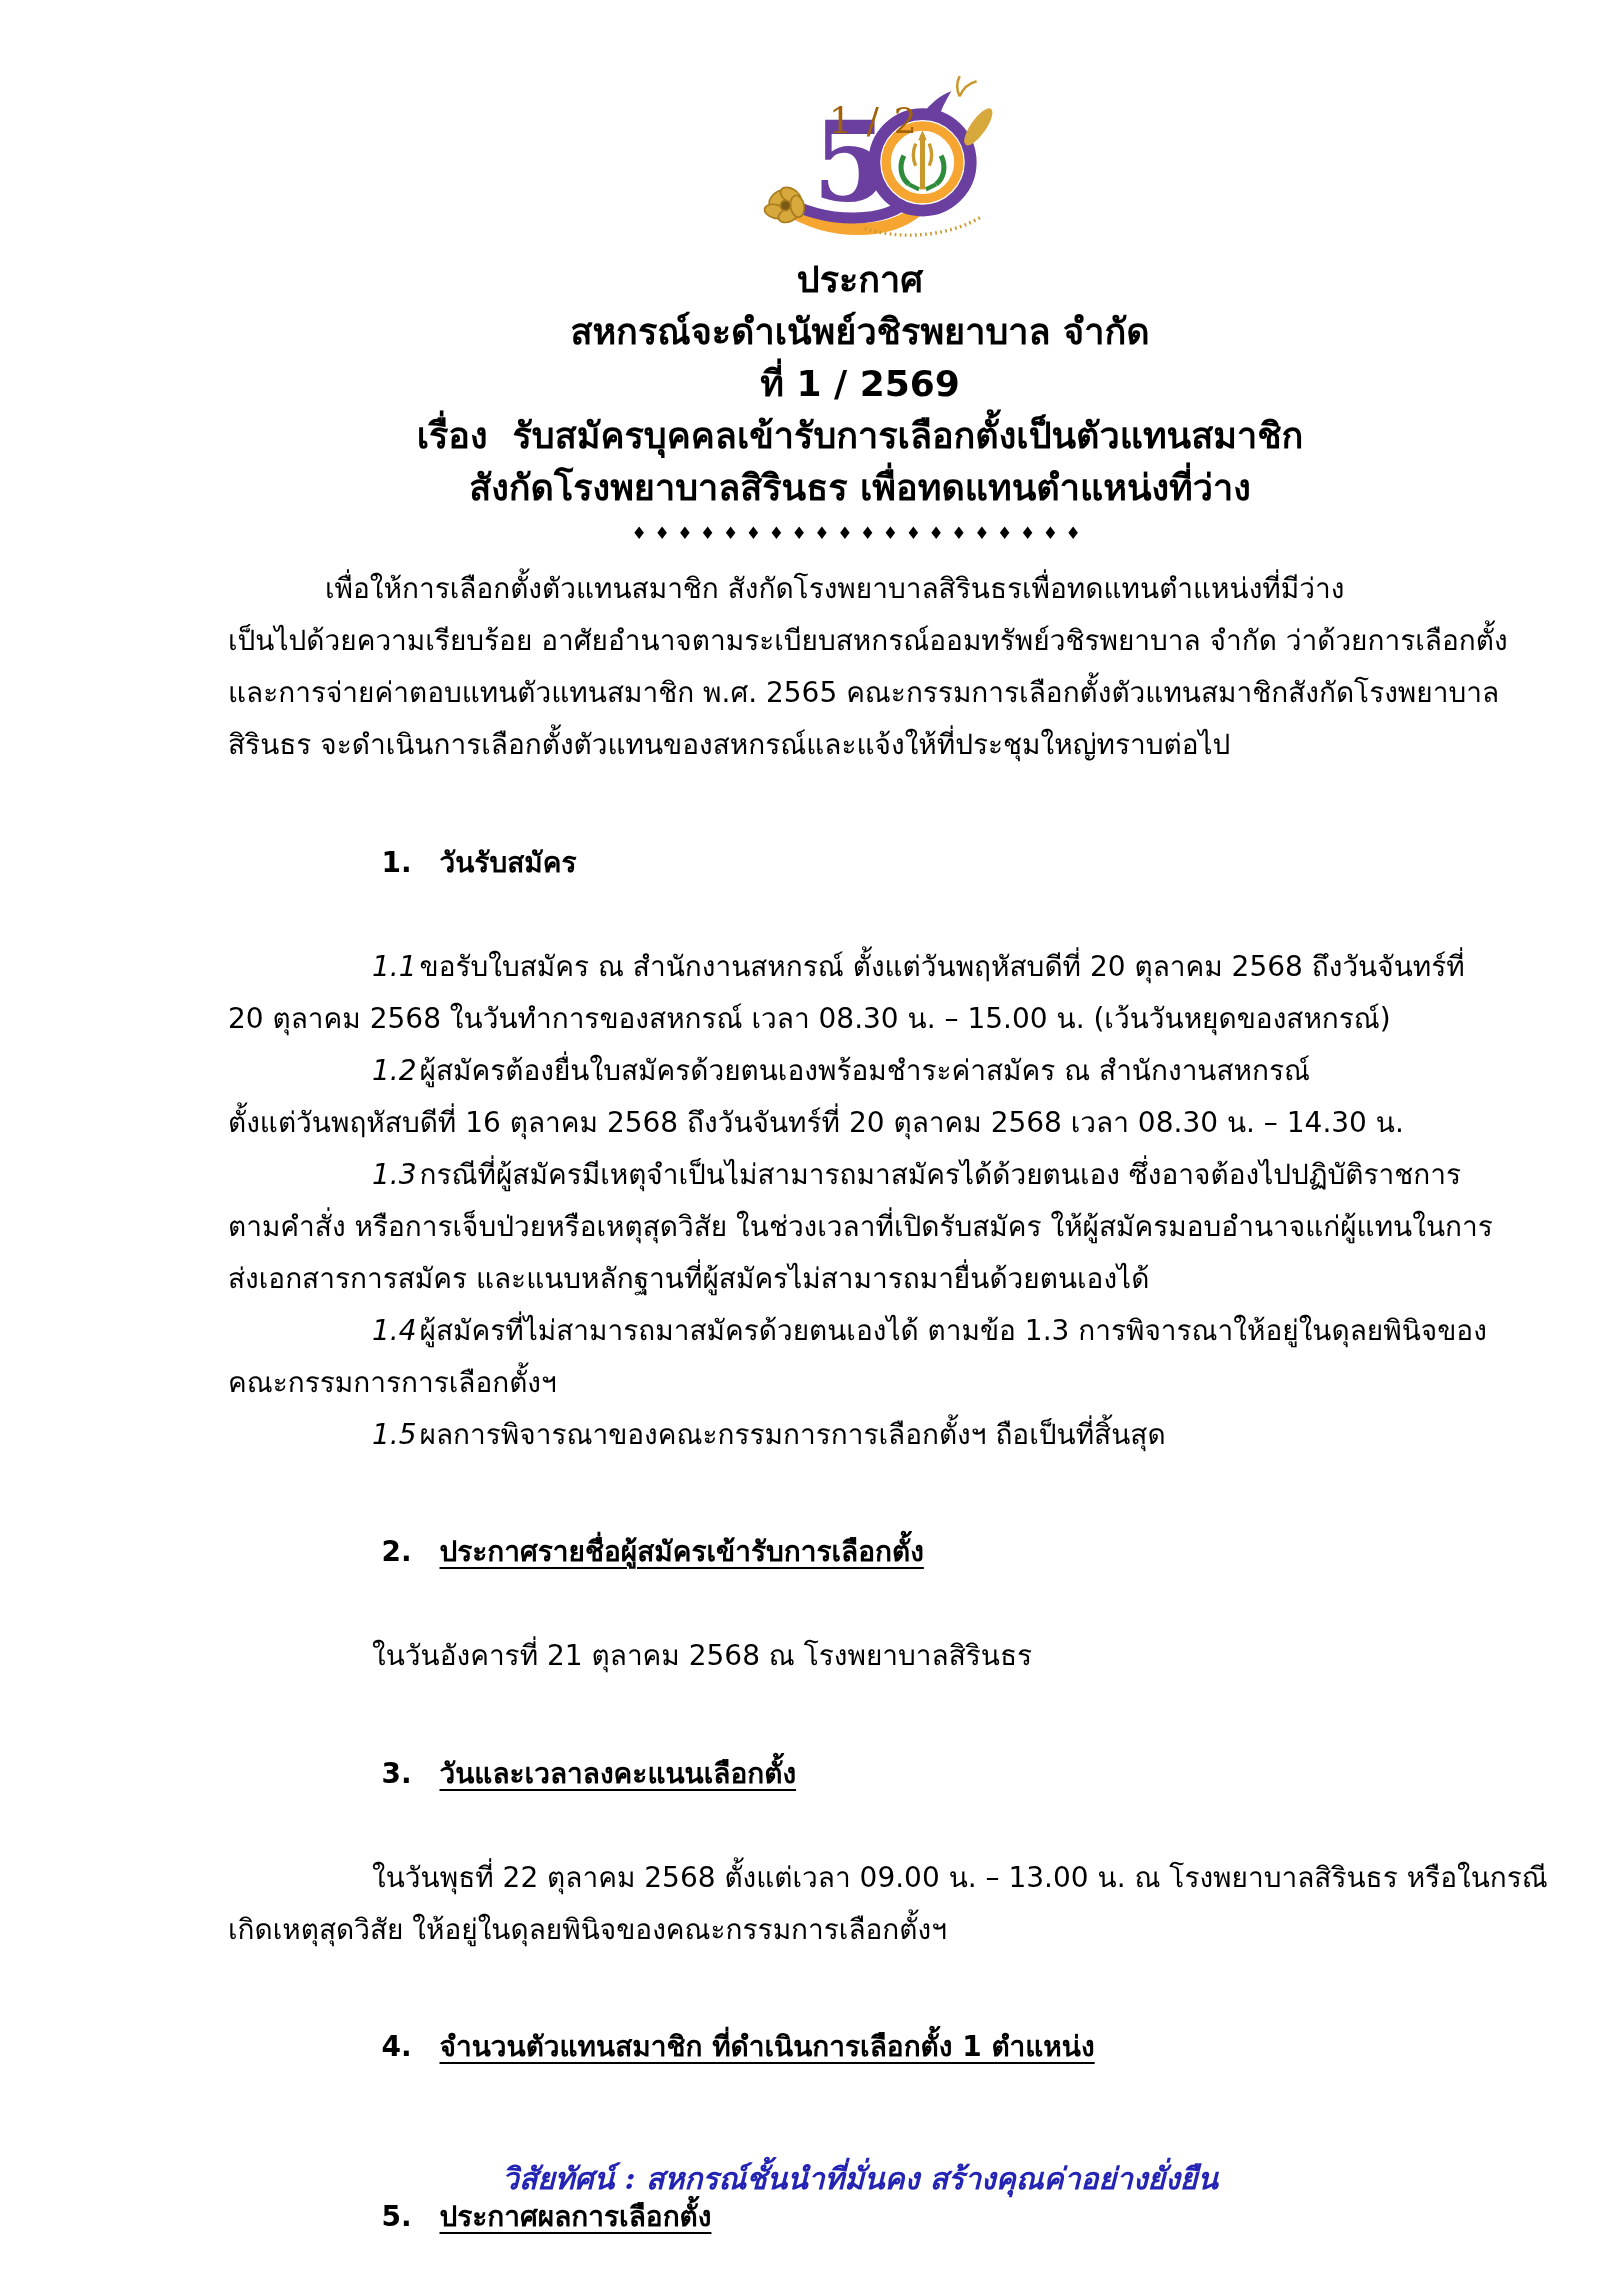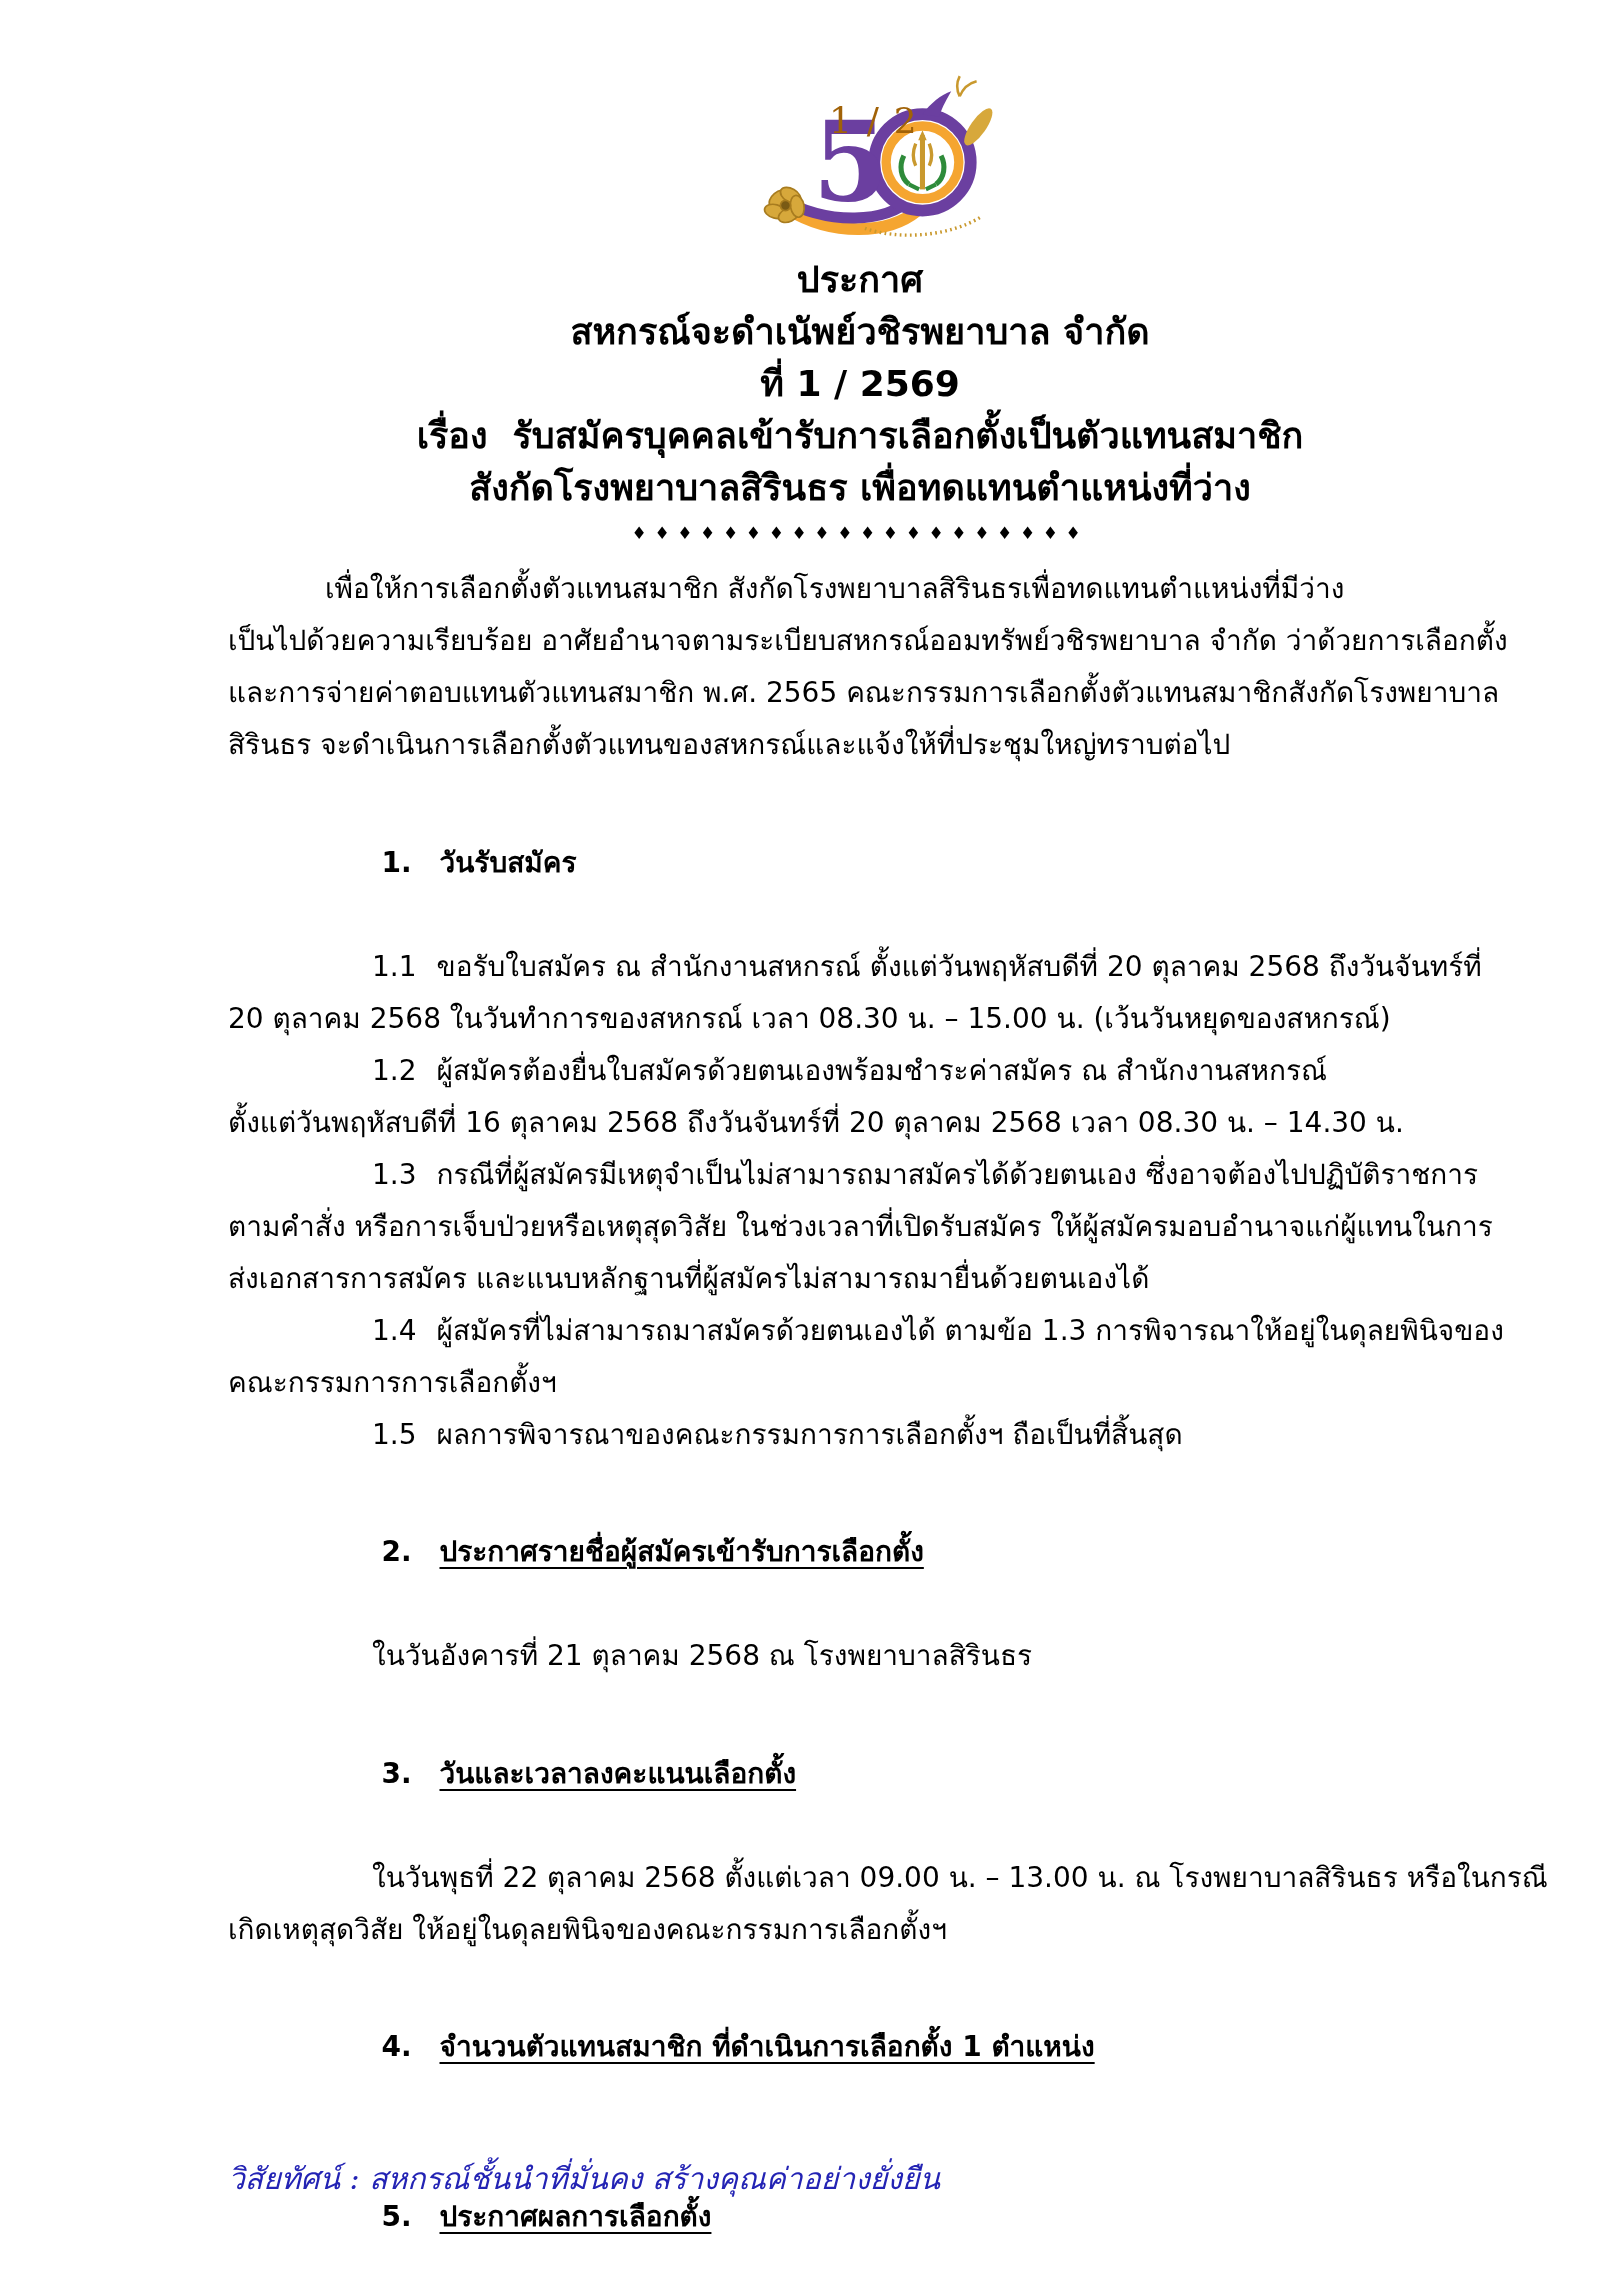--- a/index.html
+++ b/index.html
@@ -33,26 +33,27 @@
     text-align:center;font-size:17px;line-height:34px;letter-spacing:7.6px;
     margin-top:1.7px;color:#000;white-space:pre;
   }
   .para{margin-top:13.5px;}
   .line{white-space:pre;}
   .indent1{padding-left:97px;}   
   .sub{padding-left:144px;}       
   .section-h{margin-top:13.5px;font-weight:700;white-space:pre;padding-left:95px;}
   .section-h .num{display:inline-block;min-width:58px;font-weight:700;}
   .u{text-decoration:underline;text-decoration-thickness:2.1px;text-underline-offset:6px;}
-  .lbl{margin-right:20px;}
+  .lbl{margin-right:3px;font-style:italic;}
   
   .footer{
     position:absolute;left:228px;top:2155px;width:1264px;
+    text-align:center;
     font-family:"DejaVu Serif", serif;
-    font-style:italic;font-weight:400;
+    font-style:italic;font-weight:700;
     font-size:30px;color:#2323b4;white-space:pre;
   }
 </style>
 </head>
 <body>
 
 <div class="page">
 
   <div class="logo-wrap">
     <svg viewBox="0 0 306 214" width="259" height="181">

